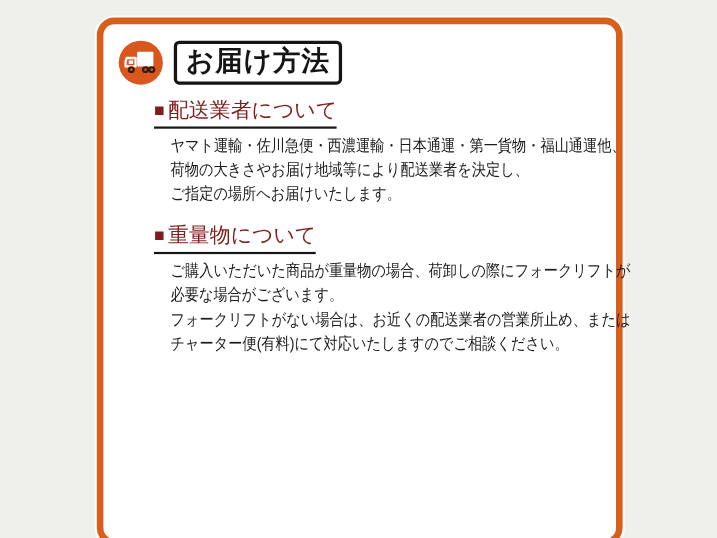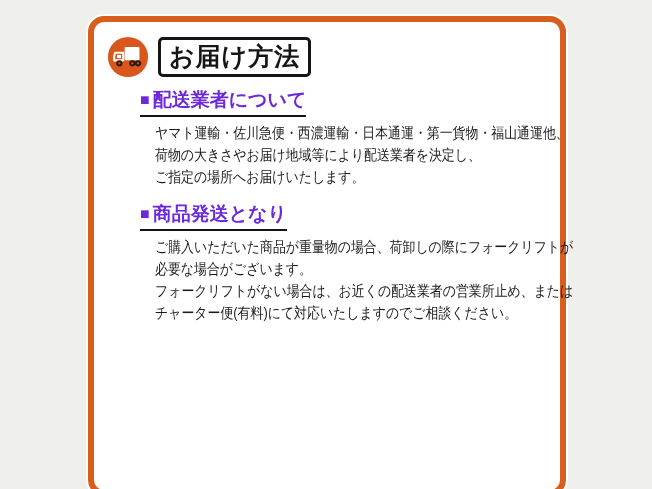--- a/index.html
+++ b/index.html
@@ -49,22 +49,22 @@
     white-space: nowrap;
   }
   .sections {
     margin: 9px 14px 0 46px;
   }
   .section { margin-top: 13px; }
   .section:first-child { margin-top: 0; }
   .section-heading {
     display: inline-block;
     font-size: 19px;
-    font-weight: bold;
-    color: #6d28d9;
+    font-weight: normal;
+    color: #7f1d1d;
     border-bottom: 2px solid #151515;
     padding-bottom: 2px;
     margin-bottom: 5px;
     white-space: nowrap;
   }
   .section-heading .bullet {
     font-size: 16px;
     margin-right: 3px;
     vertical-align: 1px;
   }
@@ -105,21 +105,21 @@
     <div class="sections">
 
       <div class="section">
         <div class="section-heading"><span class="bullet">■</span><span>配送業者について</span></div>
         <div class="body-line">ヤマト運輸・佐川急便・西濃運輸・日本通運・第一貨物・福山通運他、</div>
         <div class="body-line">荷物の大きさやお届け地域等により配送業者を決定し、</div>
         <div class="body-line">ご指定の場所へお届けいたします。</div>
       </div>
 
       <div class="section">
-        <div class="section-heading"><span class="bullet">■</span><span>商品発送となり</span></div>
+        <div class="section-heading"><span class="bullet">■</span><span>重量物について</span></div>
         <div class="body-line">ご購入いただいた商品が重量物の場合、荷卸しの際にフォークリフトが</div>
         <div class="body-line">必要な場合がございます。</div>
         <div class="body-line">フォークリフトがない場合は、お近くの配送業者の営業所止め、または</div>
         <div class="body-line">チャーター便(有料)にて対応いたしますのでご相談ください。</div>
       </div>
 
 
     </div>
   </div>
 </div>

